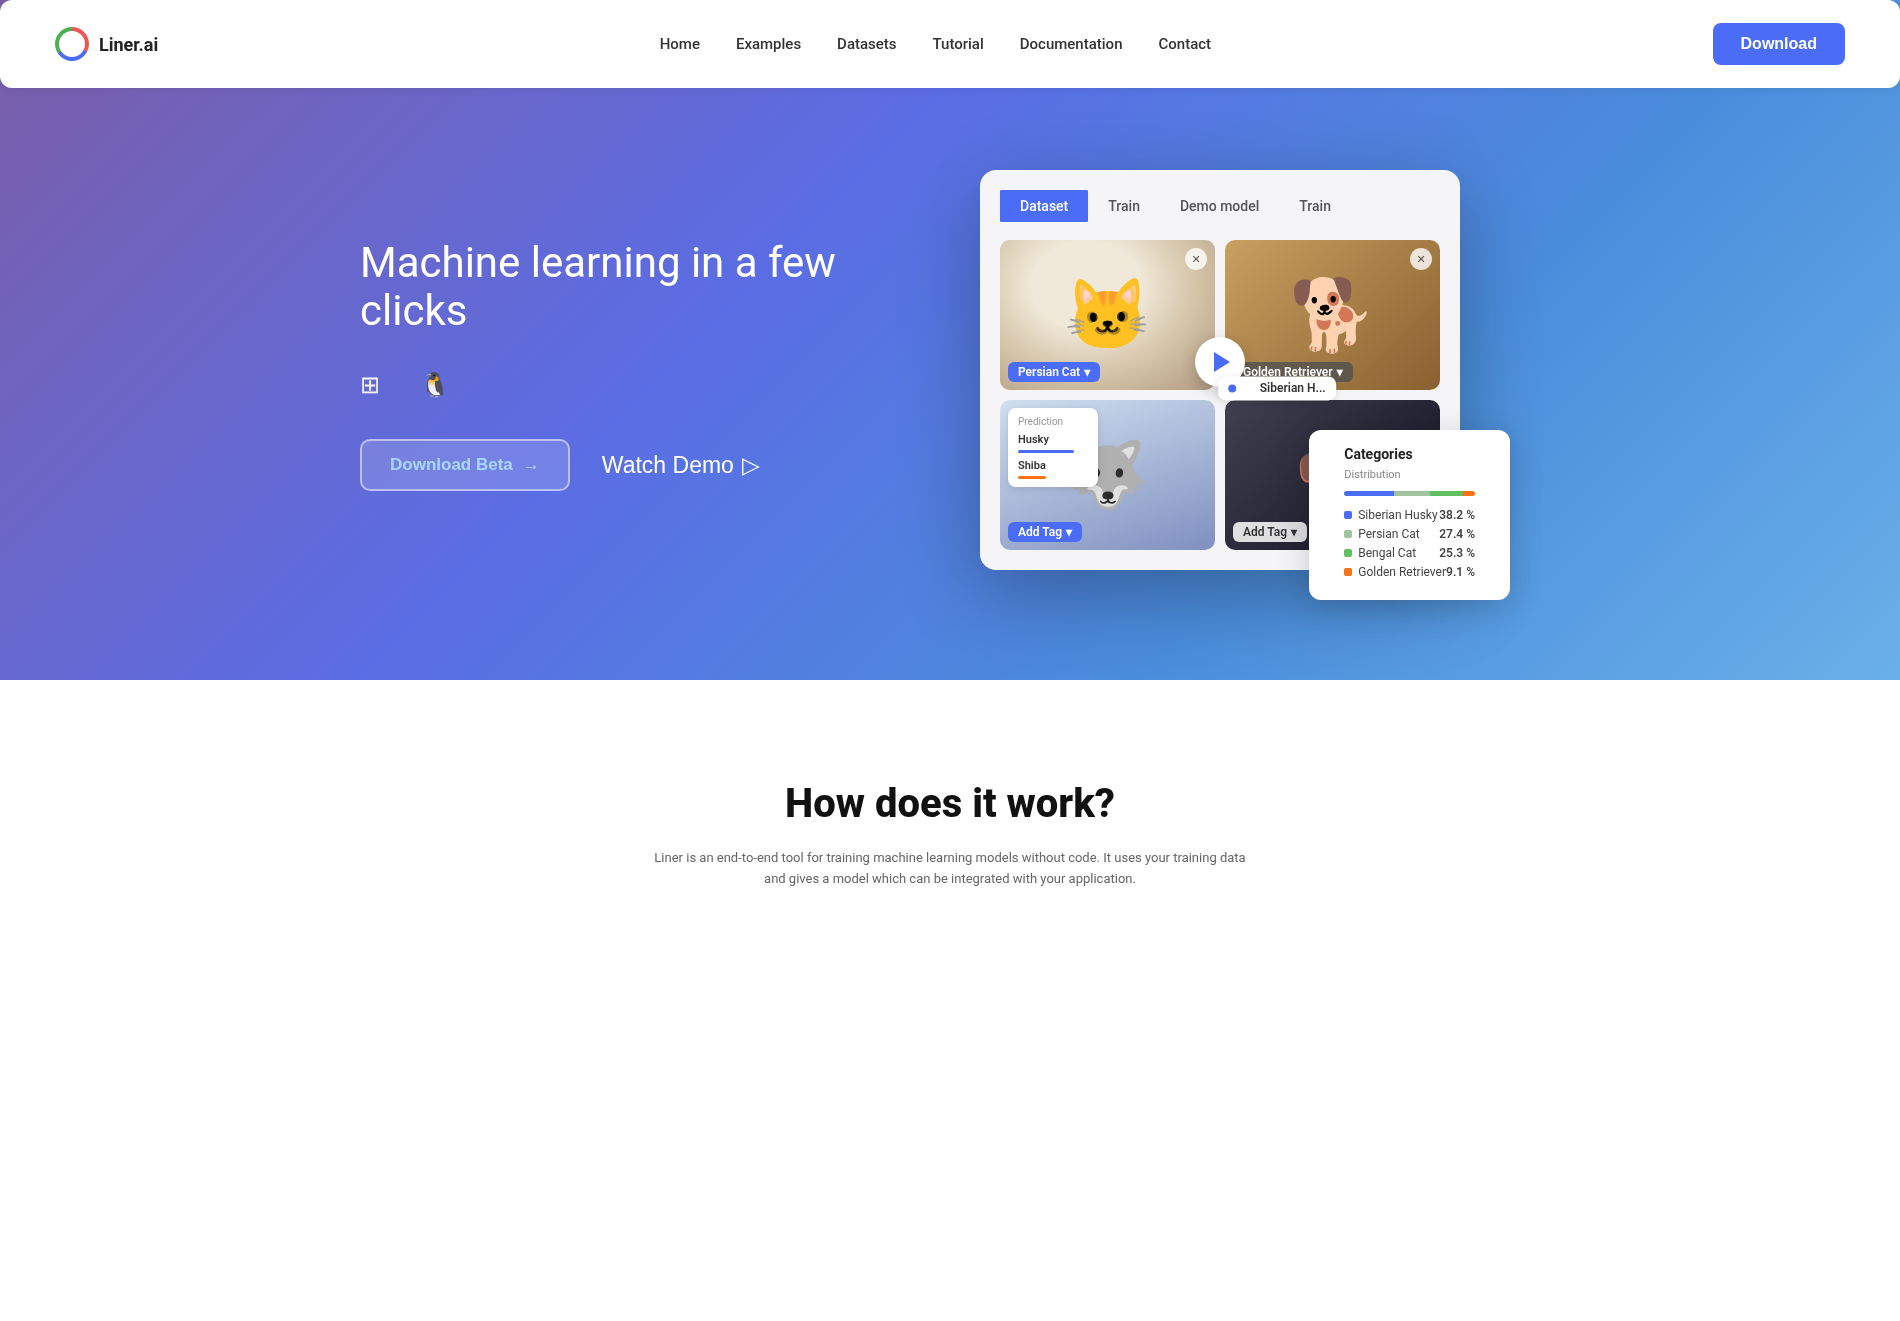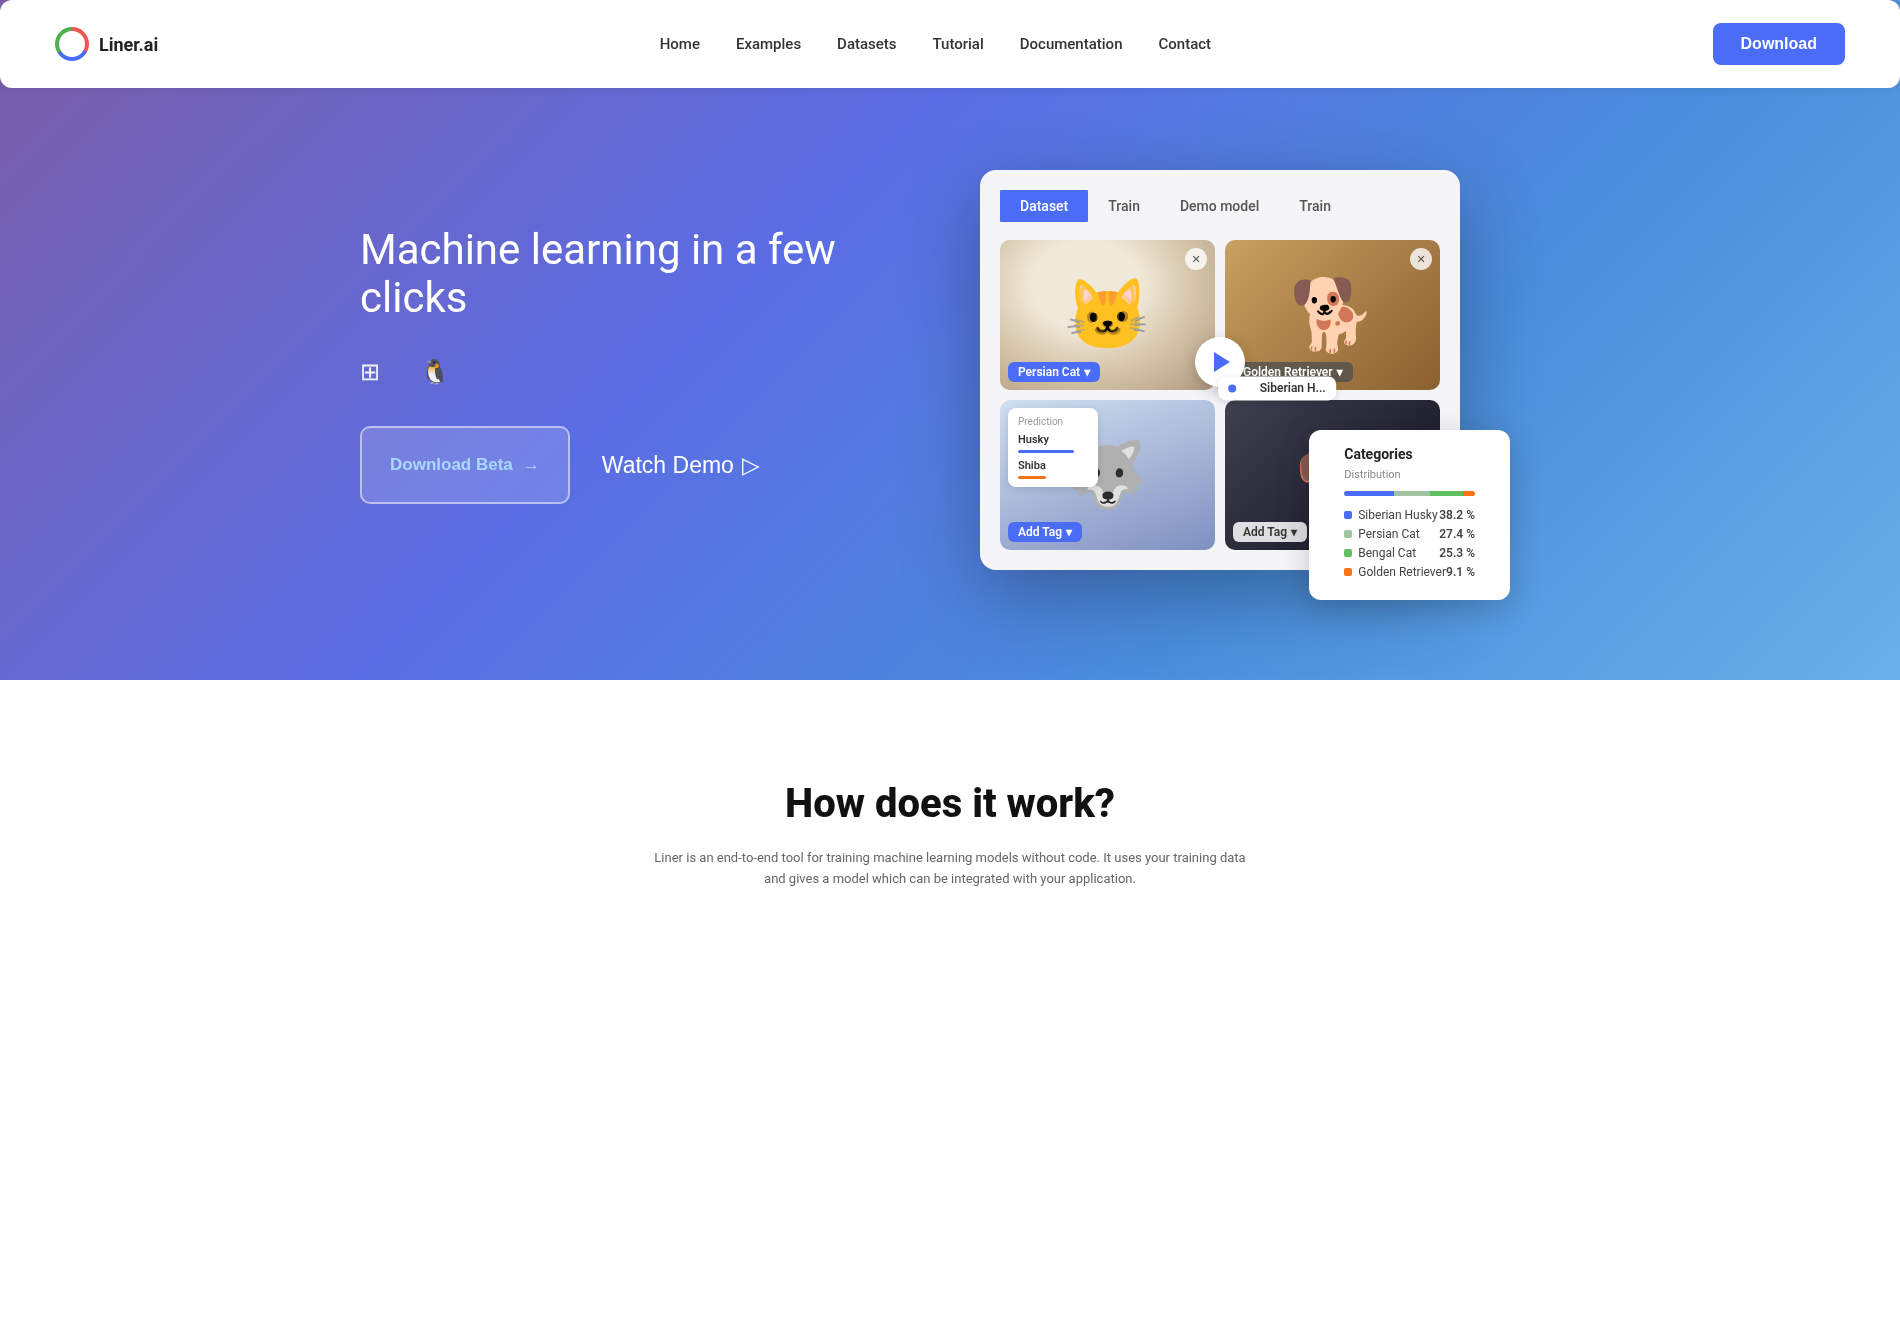--- a/index.html
+++ b/index.html
@@ -35,21 +35,21 @@
       display: flex; align-items: center; gap: 60px; width: 100%;
     }
     .hero-left { flex: 0 0 480px; }
     .hero-title { font-size: 42px; font-weight: 400; color: #fff; line-height: 1.15; margin-bottom: 36px; }
     .hero-desc { font-size: 17px; color: rgba(255,255,255,0.92); line-height: 1.65; margin-bottom: 32px; max-width: 420px; }
     .os-icons { display: flex; gap: 20px; margin-bottom: 40px; }
     .os-icon { font-size: 24px; color: rgba(255,255,255,0.9); }
     .hero-actions { display: flex; align-items: center; gap: 32px; }
     .btn-download-beta {
       background: rgba(255,255,255,0.15); border: 2px solid rgba(255,255,255,0.5);
-      color: #a8d8ff; border-radius: 10px; padding: 27px 28px;
+      color: #a8d8ff; border-radius: 10px; padding: 14px 28px;
       font-size: 17px; font-weight: 600; cursor: pointer;
       display: flex; align-items: center; gap: 10px;
     }
     .btn-watch-demo {
       background: none; border: none; color: #fff;
       font-size: 23px; font-weight: 500; cursor: pointer;
       display: flex; align-items: center; gap: 8px;
     }
 
     

